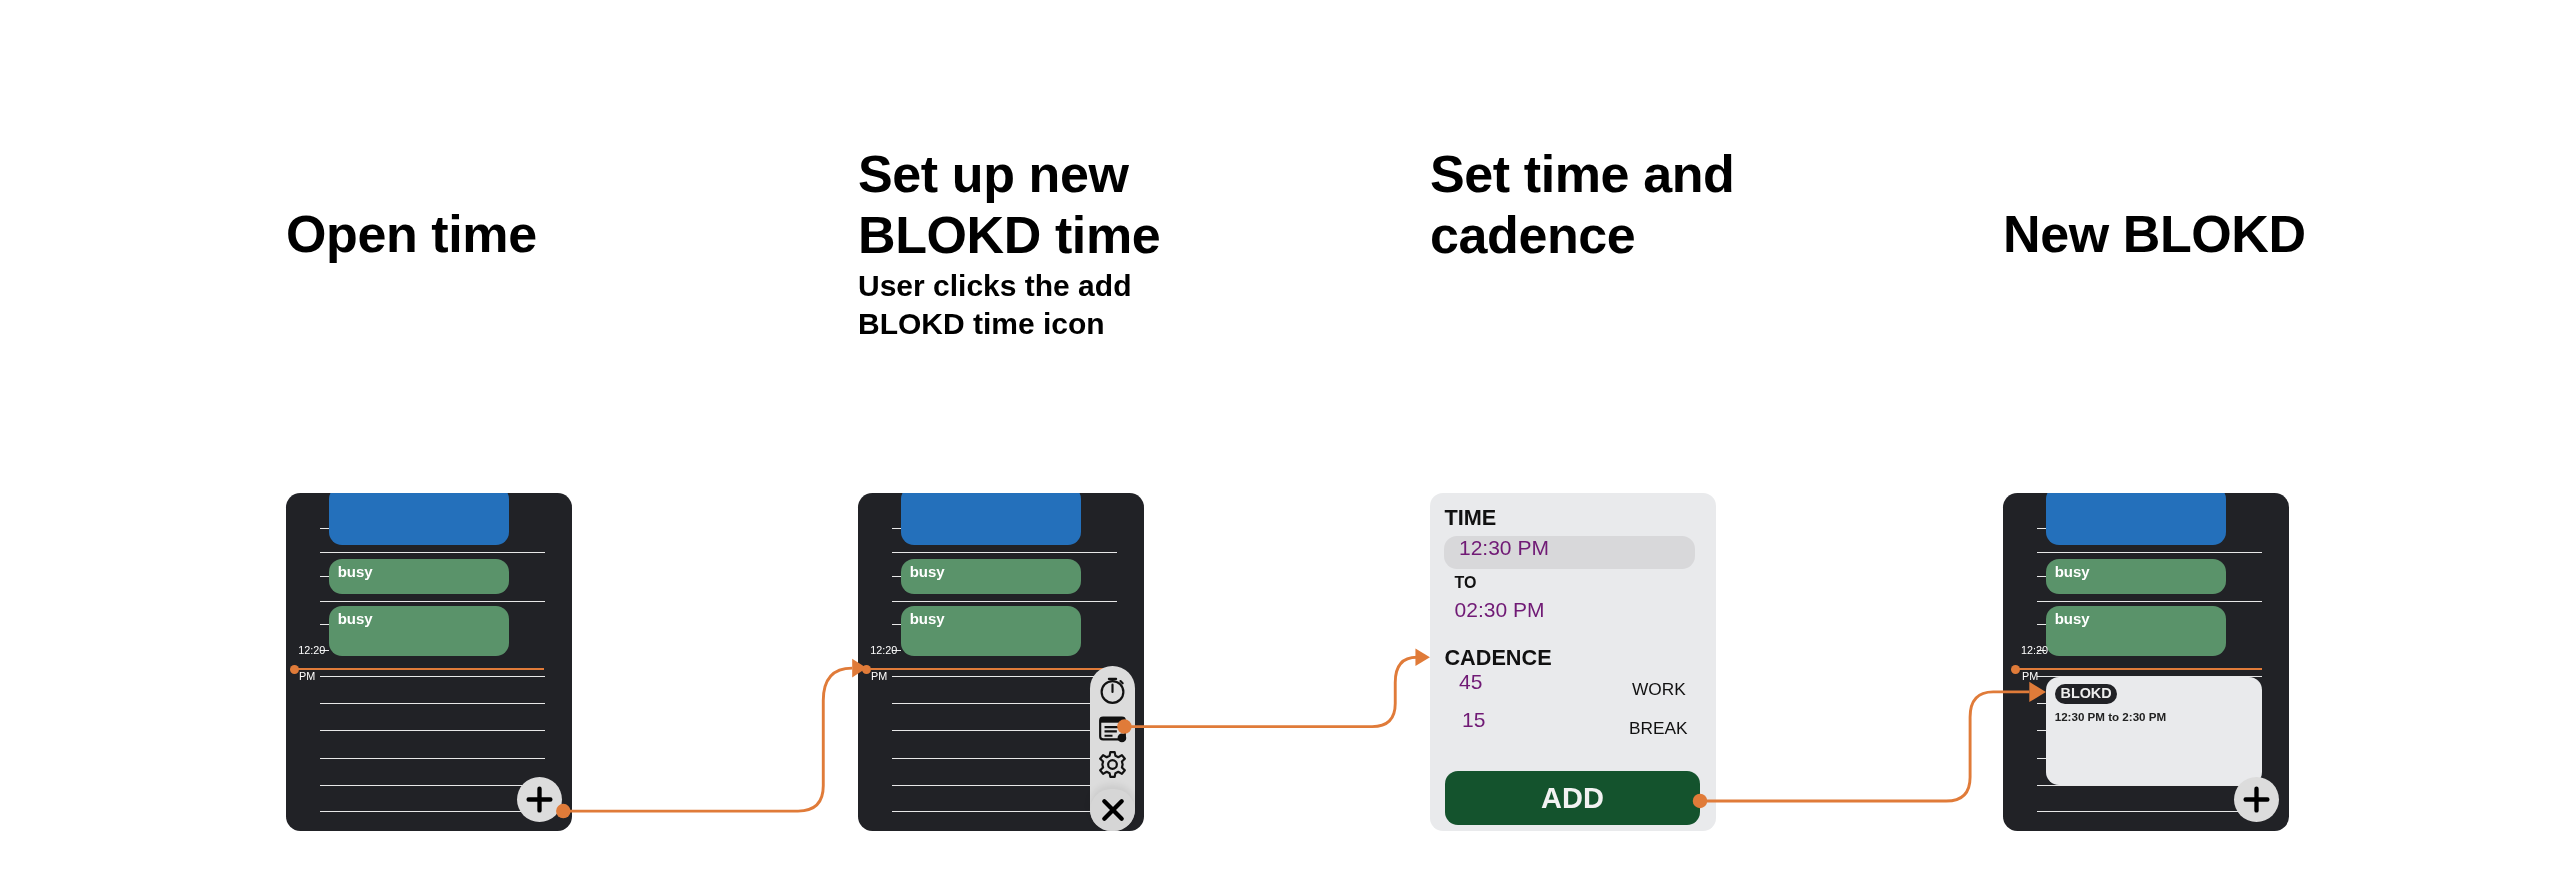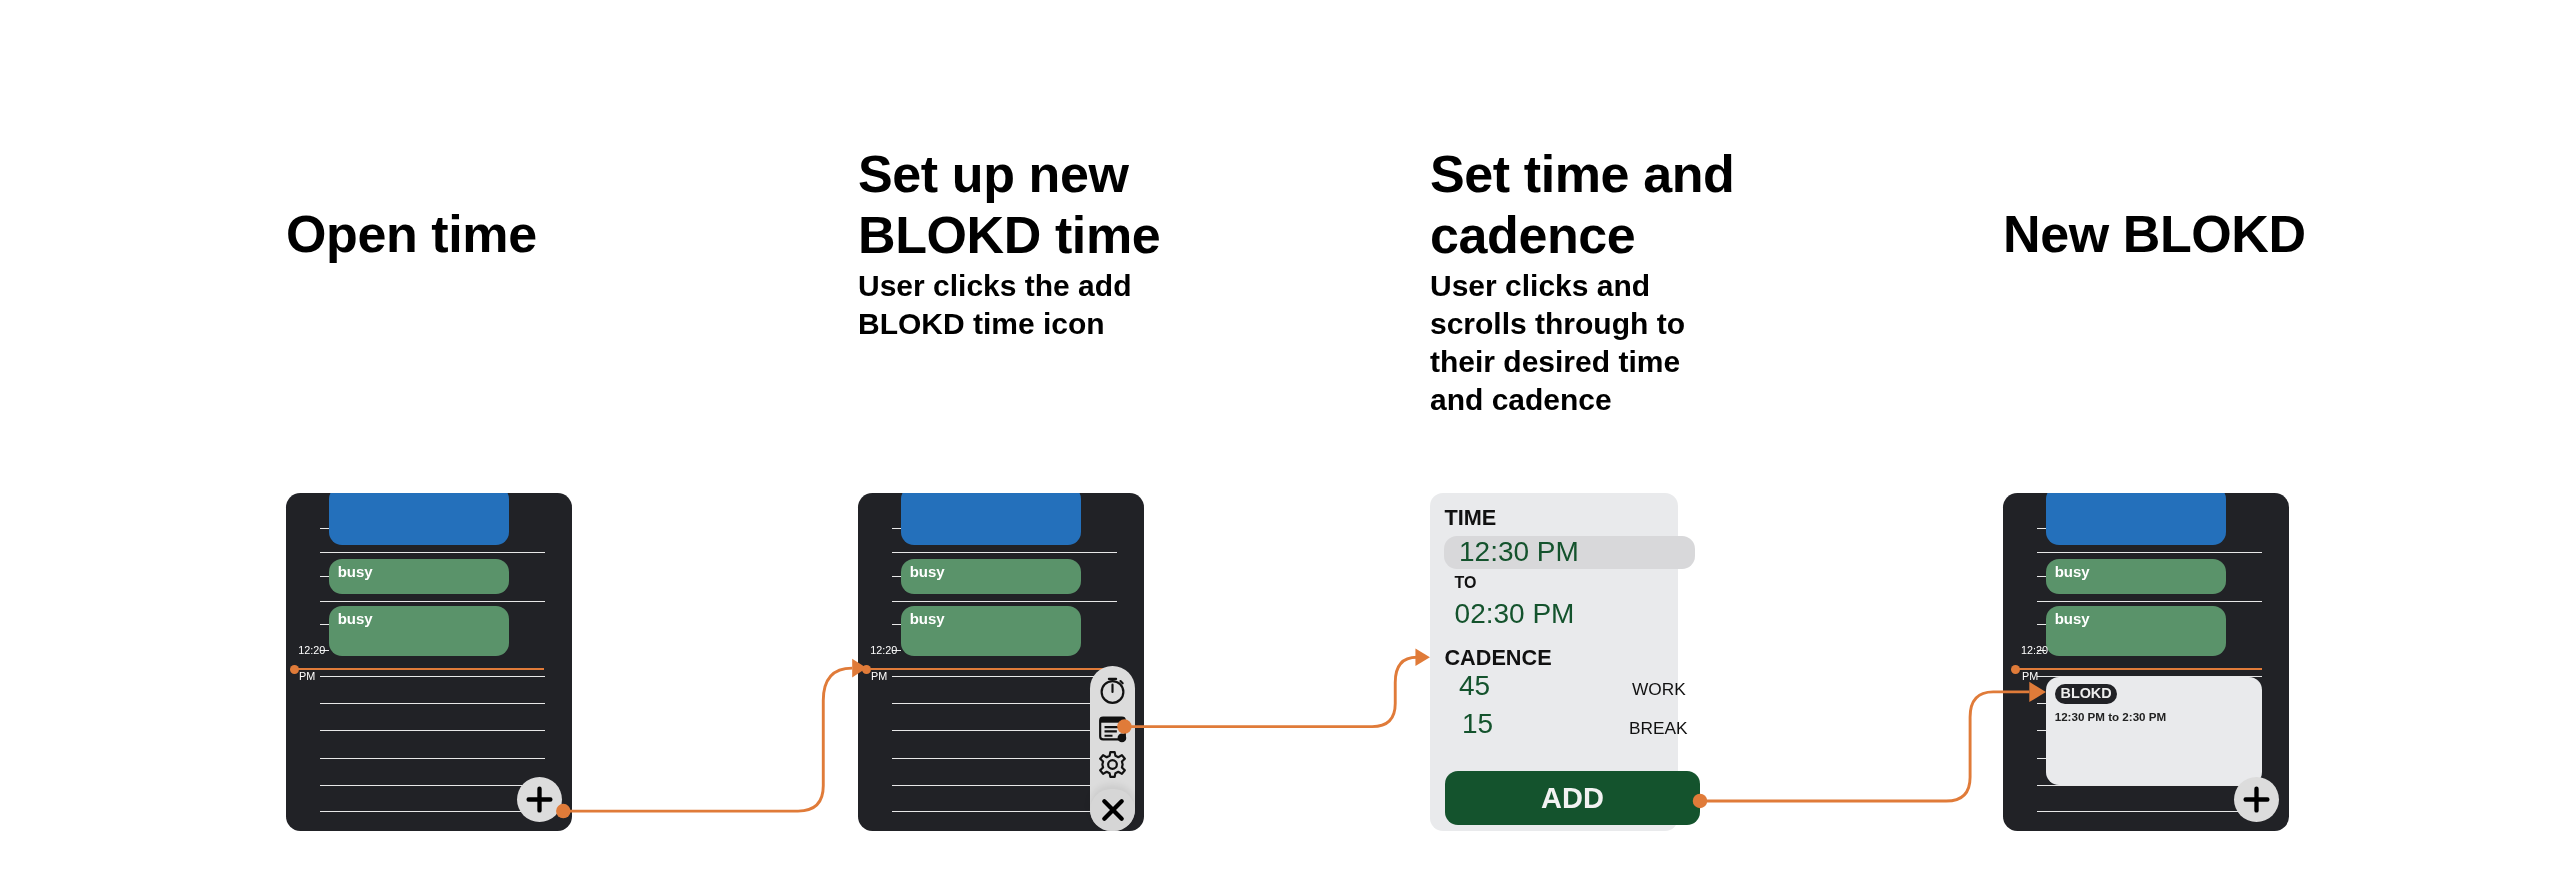--- a/index.html
+++ b/index.html
@@ -18,23 +18,23 @@
   .ev-busy { background: #5a936a; color: #fff; font-weight: 700; font-size: 15px; padding: 3.6px 0 0 8.7px; }
   .now-line { position: absolute; left: 7.2px; width: 251px; top: 175px; height: 2.2px; background: #e07b39; }
   .now-dot { position: absolute; left: 3.6px; top: 172px; width: 9.4px; height: 9.4px; border-radius: 50%; background: #e07b39; }
   .now-time { position: absolute; left: 12.3px; top: 152px; color: #fff; font-size: 10.8px; line-height: 11.6px; }
   .now-pm { position: absolute; left: 13px; top: 178px; color: #fff; font-size: 10.8px; line-height: 11.6px; }
 
   .fab { position: absolute; right: 10px; bottom: 8.7px; width: 45px; height: 45px; border-radius: 50%; background: #dcdcdc; display: flex; align-items: center; justify-content: center; }
   .menu-pill { position: absolute; right: 8.7px; top: 173px; width: 45px; height: 165px; border-radius: 22.4px; background: #dcdcdc; }
   .menu-icon { position: absolute; left: 8px; width: 29px; height: 29px; display: flex; align-items: center; justify-content: center; }
 
-  .panel { position: absolute; left: 1430px; top: 493px; width: 248px; height: 338px; background: #e9eaec; border-radius: 13px; }
+  .panel { position: absolute; left: 1430px; top: 493px; width: 286px; height: 338px; background: #e9eaec; border-radius: 13px; }
   .panel .lbl { position: absolute; font-weight: 700; color: #111; }
-  .panel .val { position: absolute; font-size: 28px; color: #14532d; }
+  .panel .val { position: absolute; font-size: 21px; color: #701a75; }
   .panel .small { position: absolute; font-size: 17.3px; color: #111; }
   .time-hl { position: absolute; left: 14.4px; top: 43px; width: 251px; height: 32.5px; border-radius: 13px; background: #d8d8da; }
   .add-btn { position: absolute; left: 15px; top: 278px; width: 255px; height: 54px; border-radius: 13px; background: #14532d; color: #f2f2f2; font-weight: 700; font-size: 29px; display: flex; align-items: center; justify-content: center; }
 
   .blokd-card { position: absolute; left: 43px; top: 184px; width: 216px; height: 108px; border-radius: 13px; background: #e9eaec; }
   .blokd-badge { position: absolute; left: 8.7px; top: 7.2px; height: 19.5px; padding: 0 5.8px; border-radius: 10px; background: #212226; color: #eee; font-weight: 700; font-size: 14.4px; line-height: 19.5px; }
   .blokd-range { position: absolute; left: 8.7px; top: 32.5px; font-size: 11.6px; font-weight: 700; color: #222; }
 
   svg.connectors { position: absolute; left: 0; top: 0; width: 2576px; height: 874px; pointer-events: none; }
 </style>
@@ -53,26 +53,20 @@
   <div class="step-desc">
     <div>User clicks the add</div>
     <div>BLOKD time icon</div>
   </div>
 </div>
 
 <div class="step-head" style="left:1430px; top:144px;">
   <div class="step-title">
     <div>Set time and</div>
     <div>cadence</div>
-  </div>
-  <div class="step-desc">
-    <div>User clicks and</div>
-    <div>scrolls through to</div>
-    <div>their desired time</div>
-    <div>and cadence</div>
   </div>
 </div>
 
 <div class="step-head" style="left:2003px; top:204px;">
   <div class="step-title">
     <div>New BLOKD</div>
   </div>
 </div>
 
 <div class="phone" style="left:286px;">

